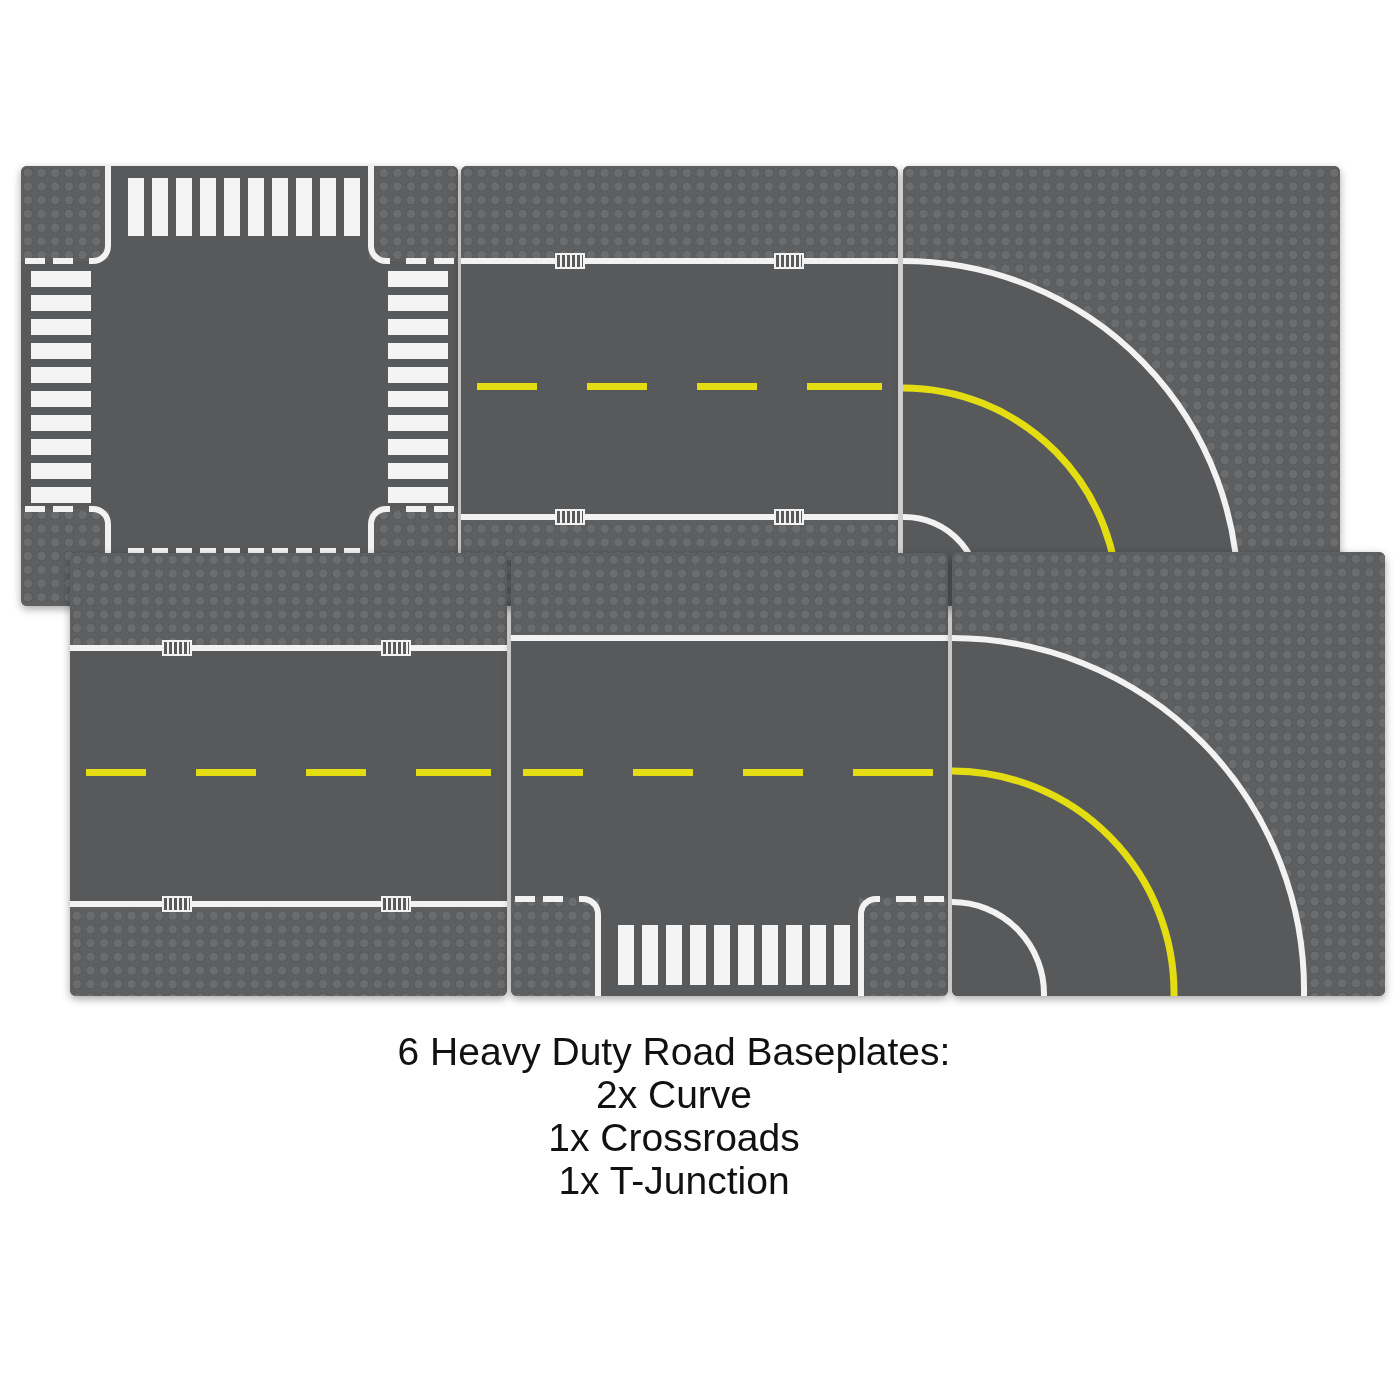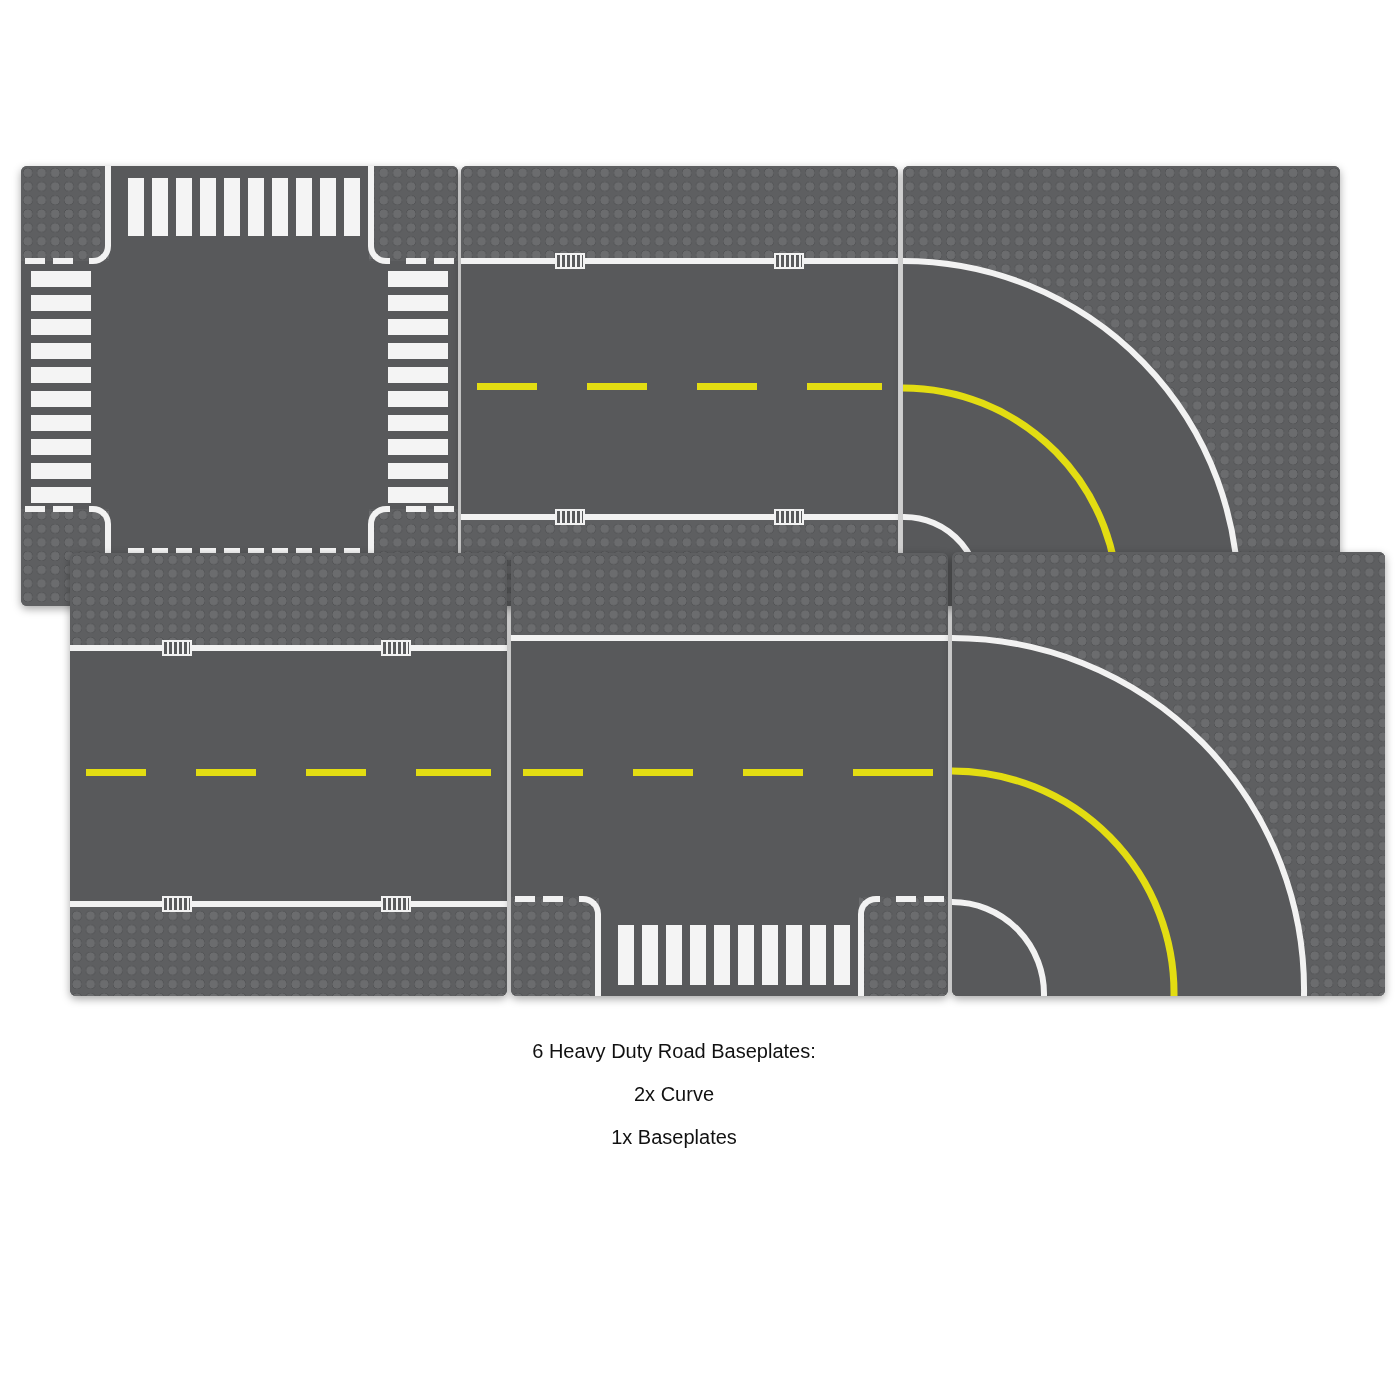--- a/index.html
+++ b/index.html
@@ -8,21 +8,21 @@
   .studs{position:absolute;
     background-color:#5e5f61;
     background-image:radial-gradient(circle at 50% 50%, #6b6c6e 0 4.2px, #4e4f51 4.8px, transparent 5.4px);
     background-size:13.7px 13.7px;}
   .road{position:absolute;background:#58595b;}
   .wline{position:absolute;background:#f2f2f2;}
   .yline{position:absolute;background:#e3dd12;}
   .grate{position:absolute;width:30px;height:16px;border:2px solid #f2f2f2;box-sizing:border-box;
     background:repeating-linear-gradient(90deg,#58595b 0 3px,#f2f2f2 3px 5px);}
   .stripe{position:absolute;background:#f4f4f4;}
-  .caption{position:absolute;left:0;width:1348px;top:1030px;text-align:center;color:#111;font-size:20px;line-height:43px;}
+  .caption{position:absolute;left:0;width:1348px;top:1030px;text-align:center;color:#111;font-size:39px;line-height:43px;}
   .caption div{white-space:nowrap;}
 </style>
 </head>
 <body>
 
 <div class="plate" style="left:21px;top:166px;width:437px;height:440px;">
   <div class="studs" style="left:0;top:0;width:437px;height:440px;"></div>
   <div class="road" style="left:0;top:95px;width:437px;height:248px;"></div>
   <div class="road" style="left:88px;top:0;width:260px;height:440px;"></div>
 
@@ -167,14 +167,15 @@
     <path d="M0,84 A355,355 0 0 1 355,439 L355,444 L0,444 Z" fill="#58595b"></path>
     <path d="M0,86 A352,352 0 0 1 352,444" fill="none" stroke="#f2f2f2" stroke-width="6"></path>
     <path d="M0,219 A222,222 0 0 1 222,444" fill="none" stroke="#e3dd12" stroke-width="7"></path>
     <path d="M0,350 A92,92 0 0 1 92,444" fill="none" stroke="#f2f2f2" stroke-width="6"></path>
   </svg>
 </div>
 
 <div class="caption">
   <div>6 Heavy Duty Road Baseplates:</div>
   <div>2x Curve</div>
-  <div>1x Baseplates</div>
+  <div>1x Crossroads</div>
+  <div>1x T-Junction</div>
 </div>
 
 </body></html>

